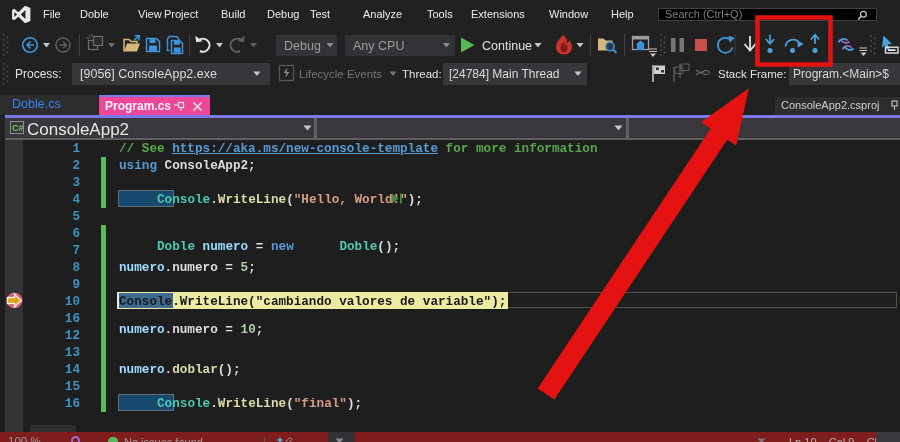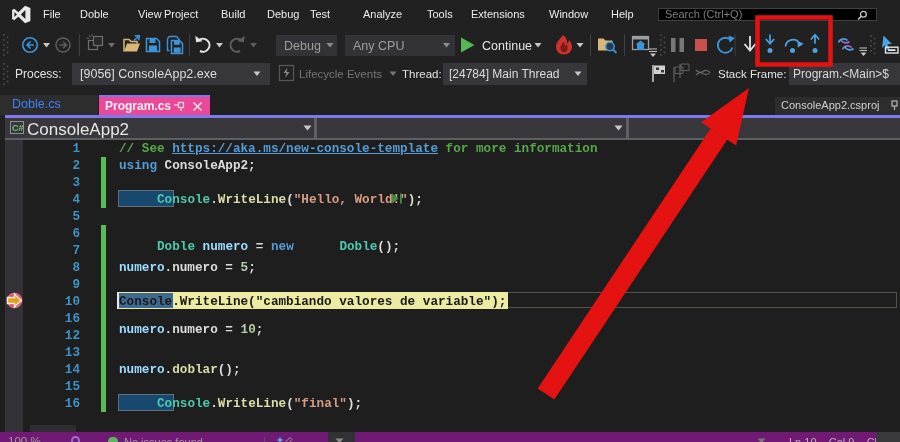--- a/index.html
+++ b/index.html
@@ -308,21 +308,21 @@
   </svg>
 
   <svg class="abs" style="left:5px;top:152px;" width="19" height="17" viewBox="0 0 19 17">
     <circle cx="9.5" cy="8.5" r="7.2" fill="#E04A5F"></circle>
     <circle cx="9.5" cy="8.5" r="7.2" fill="none" stroke="#F27083" stroke-width="1.2"></circle>
     <path d="M2.5 5.5 L9.5 5.5 L9.5 2.2 L16.2 8.5 L9.5 14.8 L9.5 11.5 L2.5 11.5 Z" fill="#E8A117" stroke="#F0F0E8" stroke-width="1.4"></path>
   </svg>
 </div>
 
 <div class="abs" style="left:30px;top:425px;width:46px;height:7px;background:#2E2E31;"></div>
-<div id="bottombar" class="abs" style="left:0;top:432px;width:900px;height:10px;background:#701a75;overflow:hidden;">
+<div id="bottombar" class="abs" style="left:0;top:432px;width:900px;height:10px;background:#7f1d1d;overflow:hidden;">
   <span style="position:absolute;left:8px;top:3px;font-size:11.5px;color:#9A9A9A;">100 %</span>
   <div style="position:absolute;left:71px;top:4px;width:9px;height:9px;border-radius:50%;border:2.2px solid #9A6FD0;"></div>
   <div style="position:absolute;left:108px;top:4.5px;width:9.5px;height:9.5px;border-radius:50%;background:#5BB85B;"></div>
   <span style="position:absolute;left:124px;top:3.5px;font-size:11px;color:#9A9A9A;">No issues found</span>
   <div style="position:absolute;left:264px;top:4.5px;width:1px;height:8px;background:#555;"></div>
   <svg style="position:absolute;left:277px;top:4px;" width="17" height="10" viewBox="0 0 17 10">
     <path d="M3 0.5 L4 3 L6.5 4 L4 5 L3 7.5 L2 5 L-0.5 4 L2 3 Z" fill="#58AEE8"></path>
     <path d="M8 6.5 L13 1.5 L15 3.5 L10 8.5 L7.5 9 Z" fill="none" stroke="#9A9A9A" stroke-width="1"></path>
   </svg>
   <div style="position:absolute;left:328px;top:0;width:27px;height:10px;background:#323236;"></div>

